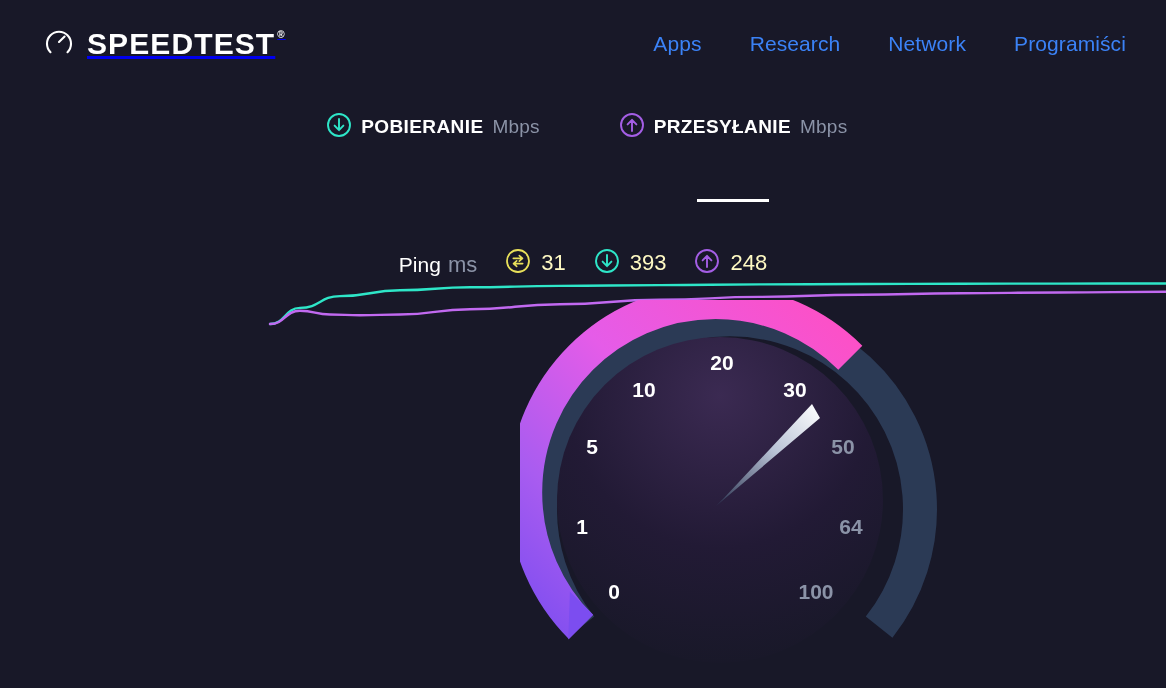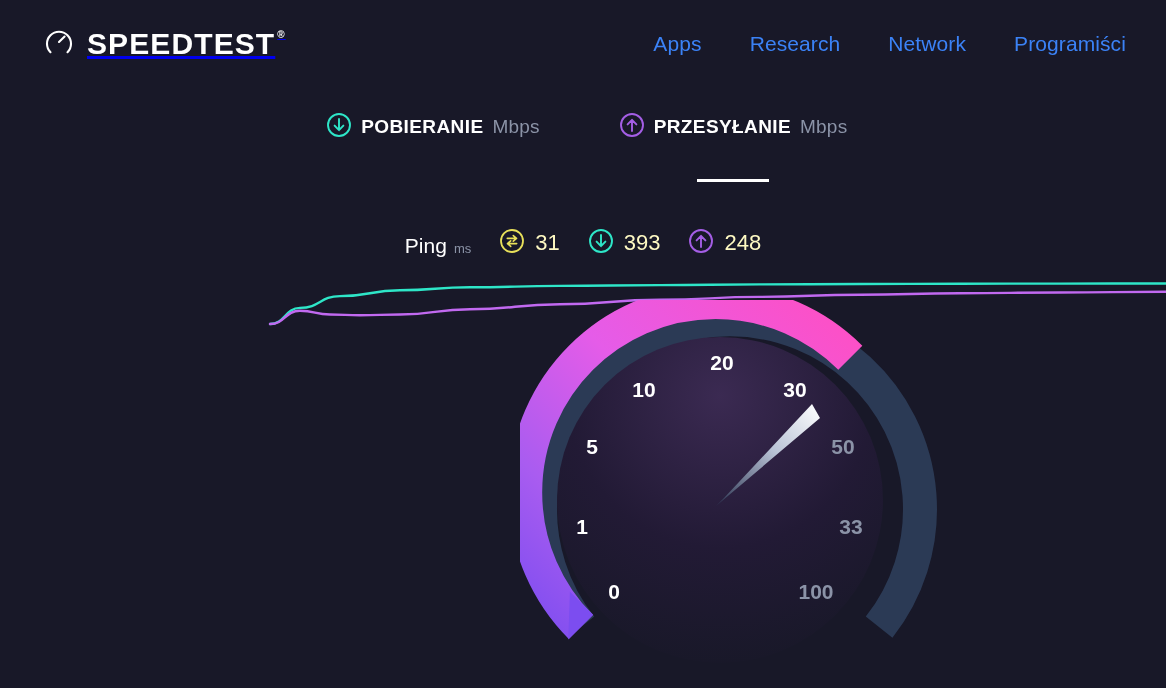--- a/index.html
+++ b/index.html
@@ -76,20 +76,21 @@
   .speeds {
     display: flex;
     justify-content: center;
     gap: 0;
   }
   .speed-block {
     width: 300px;
     display: flex;
     flex-direction: column;
     align-items: center;
+    gap: 20px;
   }
   .speed-label-row {
     display: flex;
     align-items: center;
     gap: 9px;
     height: 30px;
   }
   .speed-label {
     color: #ffffff;
     font-size: 19px;
@@ -139,21 +140,21 @@
     align-items: baseline;
     gap: 7px;
   }
   .ping-title .t {
     color: #ffffff;
     font-size: 21px;
     font-weight: 400;
   }
   .ping-title .u {
     color: #8b93a7;
-    font-size: 13px;
+    font-size: 22px;
     font-weight: 400;
   }
   .ping-stat {
     display: flex;
     align-items: center;
     gap: 10px;
   }
   .ping-stat .v {
     color: #fef9c3;
     font-size: 22px;
@@ -323,18 +324,18 @@
       <polygon points="196,206 204,198 292,104 300,118" fill="url(#needleGrad)"></polygon>
     </svg>
 
     <div class="tick" style="left:614px; top:292px;">0</div>
     <div class="tick" style="left:582px; top:227px;">1</div>
     <div class="tick" style="left:592px; top:147px;">5</div>
     <div class="tick" style="left:644px; top:90px;">10</div>
     <div class="tick" style="left:722px; top:63px;">20</div>
     <div class="tick" style="left:795px; top:90px;">30</div>
     <div class="tick dim" style="left:843px; top:147px;">50</div>
-    <div class="tick dim" style="left:851px; top:227px;">33</div>
+    <div class="tick dim" style="left:851px; top:227px;">64</div>
     <div class="tick dim" style="left:816px; top:292px;">100</div>
 
   </div>
 
 </div>
 
 </body></html>

